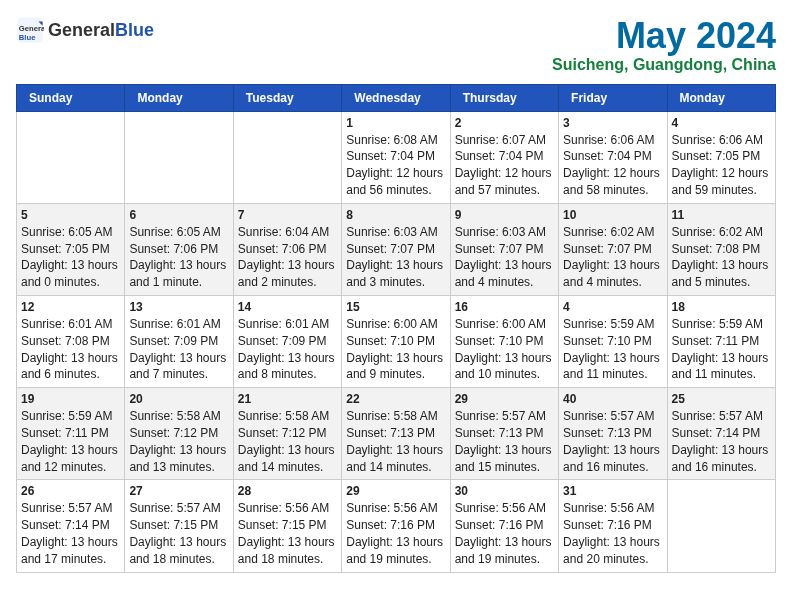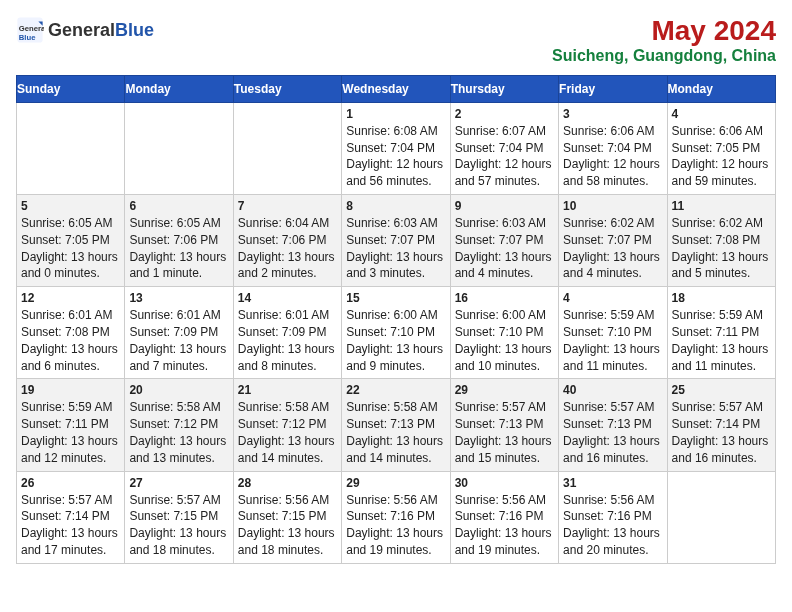--- a/index.html
+++ b/index.html
@@ -32,41 +32,41 @@
       color: #2255aa;
     }
     .logo-icon {
       width: 28px;
       height: 28px;
     }
     .title-area {
       text-align: right;
     }
     .month-title {
-      font-size: 28px;
-      font-weight: bold;
-      color: #b91c1c;
+      font-size: 36px;
+      font-weight: bold;
+      color: #0369a1;
       line-height: 1.1;
     }
     .location-title {
       font-size: 16px;
       color: #15803d;
       font-weight: 600;
     }
     table {
       width: 100%;
       border-collapse: collapse;
       table-layout: fixed;
     }
     thead tr th {
       background-color: #2255bb;
       color: #fff;
       font-size: 12px;
       font-weight: bold;
-      padding: 6px 0;
+      padding: 6px 12px;
       text-align: left;
       border: 1px solid #1a4499;
     }
     tbody tr td {
       vertical-align: top;
       font-size: 10.5px;
       color: #222;
       padding: 4px 4px;
       border: 1px solid #ccc;
       height: 82px;

